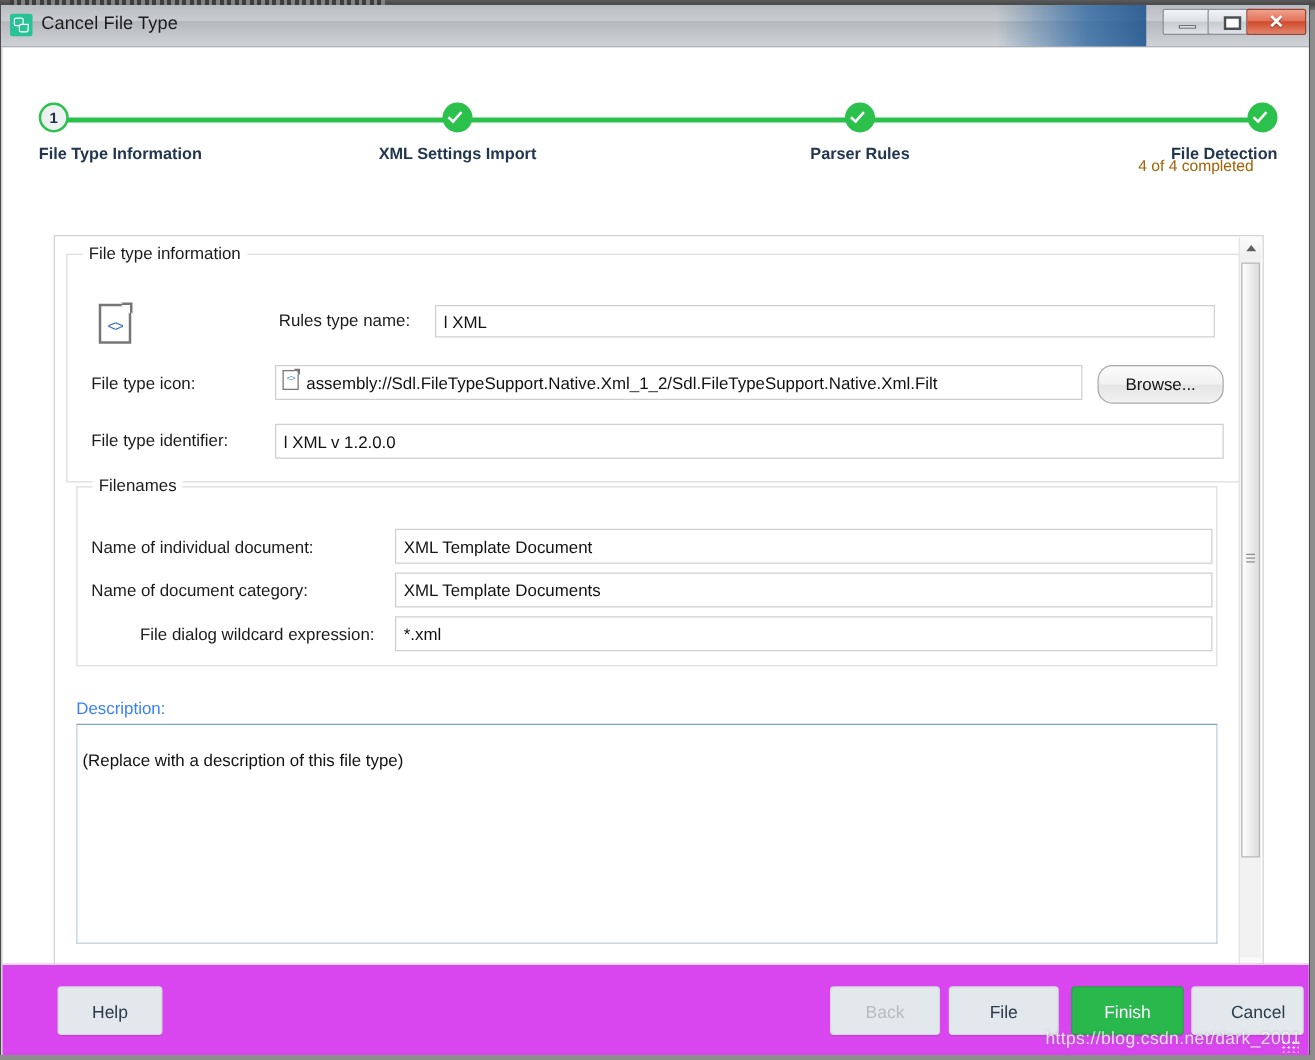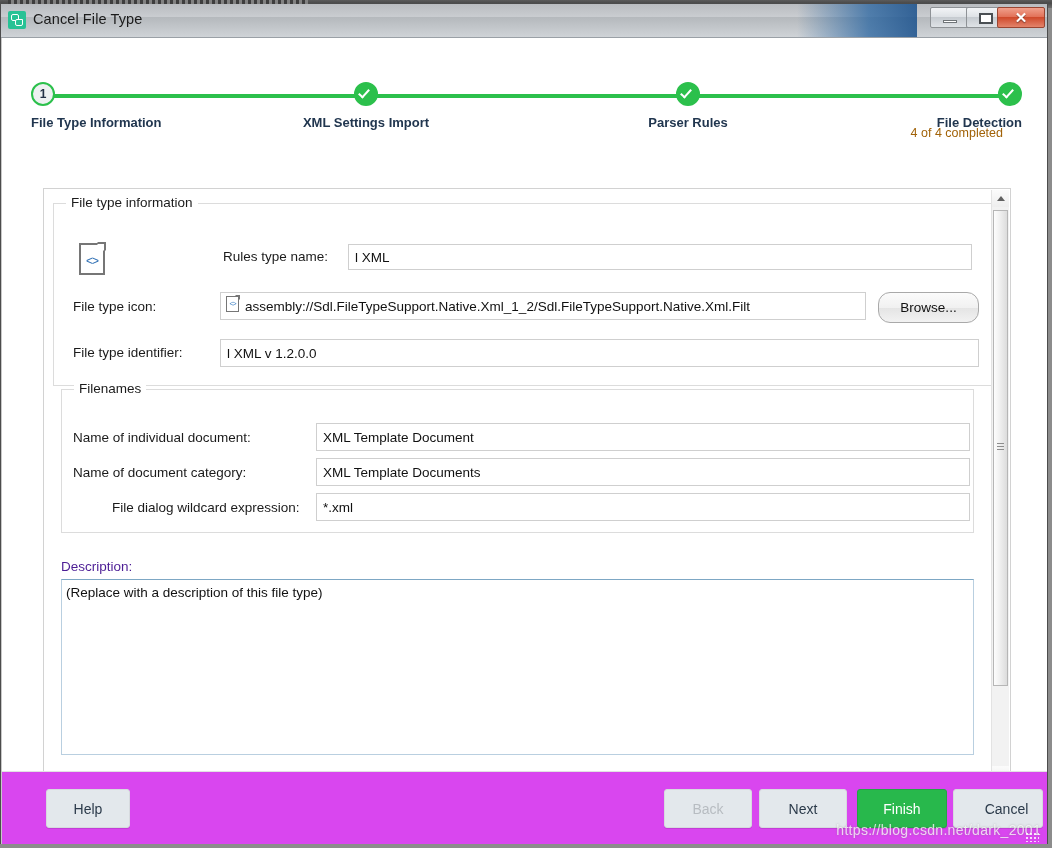--- a/index.html
+++ b/index.html
@@ -320,33 +320,33 @@
     font-size: 13.5px;
     color: #111;
     cursor: default;
     font-family: "Liberation Sans", sans-serif;
   }
 
   
   #desc-label {
     position: absolute;
     left: 17px; top: 370px;
-    font-size: 13.5px; color: #4c1d95;
+    font-size: 13.5px; color: #3b82f6;
   }
   #desc-box {
     position: absolute;
     left: 17px; top: 390px;
     width: 913px; height: 176px;
     border: 1px solid #b9cfe0;
     border-top-color: #7da7c4;
     box-sizing: border-box;
     background: #fff;
     font-size: 13.5px;
     color: #111;
-    padding: 4px 0 0 4px;
+    padding: 20px 0 0 4px;
     resize: none;
     outline: none;
     font-family: "Liberation Sans", sans-serif;
     line-height: 18px;
   }
 
   
   #scrollbar {
     position: absolute;
     right: 1px; top: 1px;
@@ -570,21 +570,21 @@
           </div>
           <div class="sb-arrow" id="sb-down">
             <span class="tri"></span>
           </div>
         </div>
       </div>
 
       <div id="footer">
         <button class="fbtn" id="b-help">Help</button>
         <button class="fbtn" id="b-back" disabled="">Back</button>
-        <button class="fbtn" id="b-next">Next</button>
+        <button class="fbtn" id="b-next">File</button>
         <button class="fbtn" id="b-finish">Finish</button>
         <button class="fbtn" id="b-cancel">Cancel</button>
         <span id="watermark">https://blog.csdn.net/dark_2001</span>
         <span id="watermark-dots"></span>
       </div>
 
     </div>
   </div>
 </div>
 

